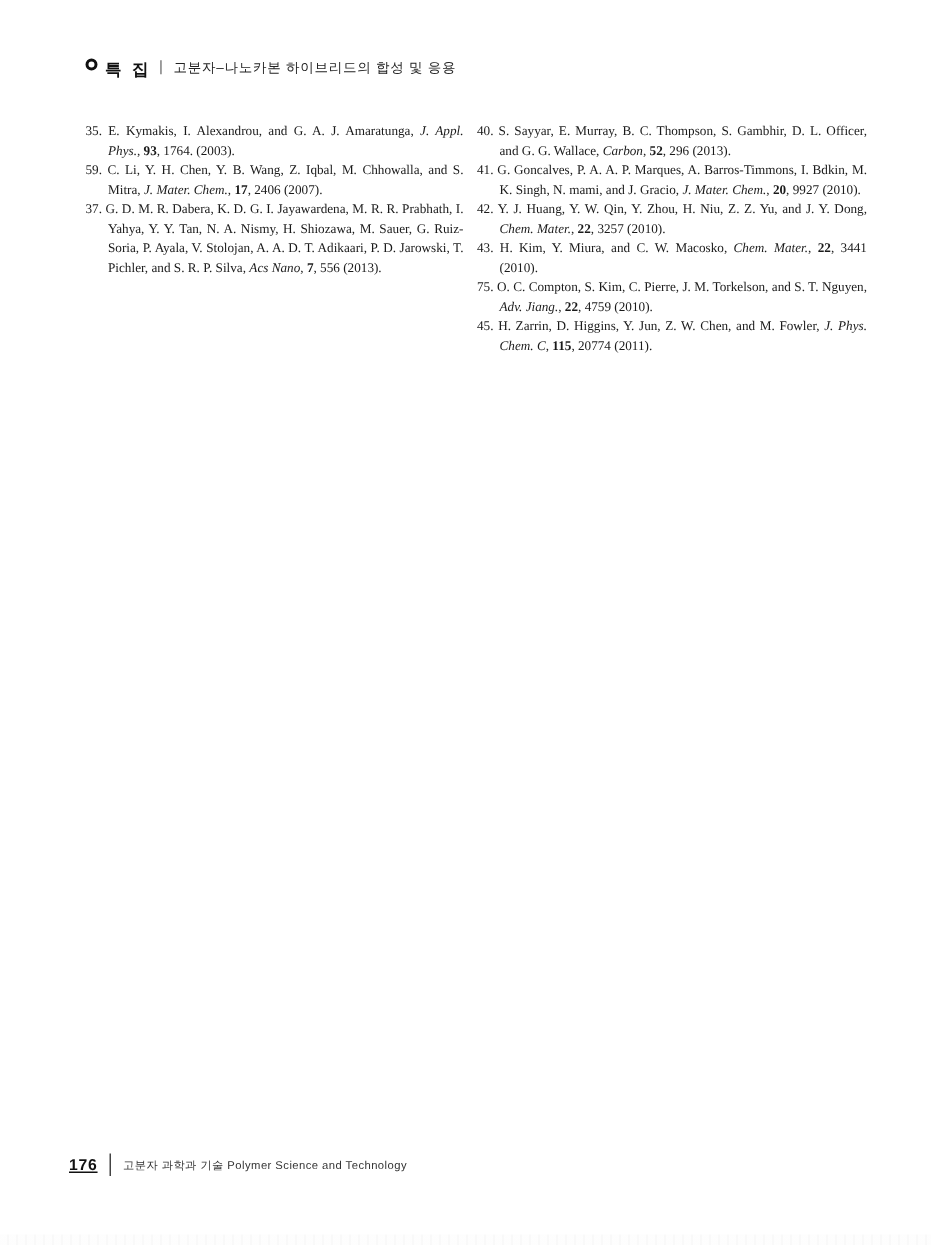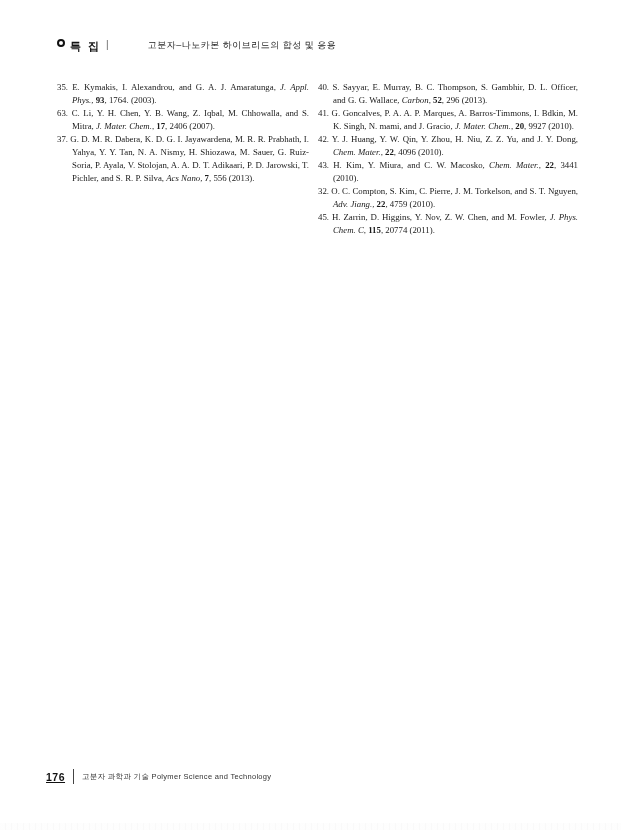--- a/index.html
+++ b/index.html
@@ -23,21 +23,21 @@
   .hdr-icon {
     width:8px; height:8px;
     border:2.5px solid #111;
     border-radius:50%;
     display:inline-block;
     margin-right:5px;
     flex:0 0 auto;
   }
   .hdr-section { font-weight:bold; font-size:11px; letter-spacing:2px; color:#111; }
   .hdr-divider { color:#666; font-size:10px; margin:0 7px 0 5px; font-weight:normal; }
-  .hdr-title { font-size:9px; color:#222; letter-spacing:0.5px;margin-left:32px; }
+  .hdr-title { font-size:9px; color:#222; letter-spacing:0.5px; }
 
   
   .columns {
     position:absolute; top:81px; left:57px; width:521px;
     display:flex;
   }
   .col-left  { width:252px; margin-right:9px; }
   .col-right { width:260px; }
   .ref {
     font-size:8.8px;
@@ -76,30 +76,30 @@
   <header class="page-header">
     <span class="hdr-icon"></span>
     <span class="hdr-section">특 집</span>
     <span class="hdr-divider">|</span>
     <span class="hdr-title">고분자–나노카본 하이브리드의 합성 및 응용</span>
   </header>
 
   <main class="columns">
     <div class="col-left" id="col-left">
         <p class="ref"><span>35. </span><span>E. Kymakis, I. Alexandrou, and G. A. J. Amaratunga, </span><span class="it">J. Appl. Phys.</span><span>, </span><span class="bd">93</span><span>, 1764. (2003).</span></p>
-        <p class="ref"><span>63. </span><span>C. Li, Y. H. Chen, Y. B. Wang, Z. Iqbal, M. Chhowalla, and S. Mitra, </span><span class="it">J. Mater. Chem.</span><span>, </span><span class="bd">17</span><span>, 2406 (2007).</span></p>
+        <p class="ref"><span>59. </span><span>C. Li, Y. H. Chen, Y. B. Wang, Z. Iqbal, M. Chhowalla, and S. Mitra, </span><span class="it">J. Mater. Chem.</span><span>, </span><span class="bd">17</span><span>, 2406 (2007).</span></p>
         <p class="ref"><span>37. </span><span>G. D. M. R. Dabera, K. D. G. I. Jayawardena, M. R. R. Prabhath, I. Yahya, Y. Y. Tan, N. A. Nismy, H. Shiozawa, M. Sauer, G. Ruiz-Soria, P. Ayala, V. Stolojan, A. A. D. T. Adikaari, P. D. Jarowski, T. Pichler, and S. R. P. Silva, </span><span class="it">Acs Nano</span><span>, </span><span class="bd">7</span><span>, 556 (2013).</span></p>
       </div>
     <div class="col-right" id="col-right">
         <p class="ref"><span>40. </span><span>S. Sayyar, E. Murray, B. C. Thompson, S. Gambhir, D. L. Officer, and G. G. Wallace, </span><span class="it">Carbon</span><span>, </span><span class="bd">52</span><span>, 296 (2013).</span></p>
         <p class="ref"><span>41. </span><span>G. Goncalves, P. A. A. P. Marques, A. Barros-Timmons, I. Bdkin, M. K. Singh, N. mami, and J. Gracio, </span><span class="it">J. Mater. Chem.</span><span>, </span><span class="bd">20</span><span>, 9927 (2010).</span></p>
-        <p class="ref"><span>42. </span><span>Y. J. Huang, Y. W. Qin, Y. Zhou, H. Niu, Z. Z. Yu, and J. Y. Dong, </span><span class="it">Chem. Mater.</span><span>, </span><span class="bd">22</span><span>, 4096 (2010).</span></p>
+        <p class="ref"><span>42. </span><span>Y. J. Huang, Y. W. Qin, Y. Zhou, H. Niu, Z. Z. Yu, and J. Y. Dong, </span><span class="it">Chem. Mater.</span><span>, </span><span class="bd">22</span><span>, 3257 (2010).</span></p>
         <p class="ref"><span>43. </span><span>H. Kim, Y. Miura, and C. W. Macosko, </span><span class="it">Chem. Mater.</span><span>, </span><span class="bd">22</span><span>, 3441 (2010).</span></p>
-        <p class="ref"><span>32. </span><span>O. C. Compton, S. Kim, C. Pierre, J. M. Torkelson, and S. T. Nguyen, </span><span class="it">Adv. Jiang.</span><span>, </span><span class="bd">22</span><span>, 4759 (2010).</span></p>
-        <p class="ref"><span>45. </span><span>H. Zarrin, D. Higgins, Y. Nov, Z. W. Chen, and M. Fowler, </span><span class="it">J. Phys. Chem. C</span><span>, </span><span class="bd">115</span><span>, 20774 (2011).</span></p>
+        <p class="ref"><span>75. </span><span>O. C. Compton, S. Kim, C. Pierre, J. M. Torkelson, and S. T. Nguyen, </span><span class="it">Adv. Jiang.</span><span>, </span><span class="bd">22</span><span>, 4759 (2010).</span></p>
+        <p class="ref"><span>45. </span><span>H. Zarrin, D. Higgins, Y. Jun, Z. W. Chen, and M. Fowler, </span><span class="it">J. Phys. Chem. C</span><span>, </span><span class="bd">115</span><span>, 20774 (2011).</span></p>
       </div>
   </main>
 
   <footer class="page-footer">
     <span class="page-num">176</span>
     <span class="footer-divider"></span>
     <span class="journal-name">고분자 과학과 기술 Polymer Science and Technology</span>
   </footer>
 
   <div class="scan-edge"></div>

